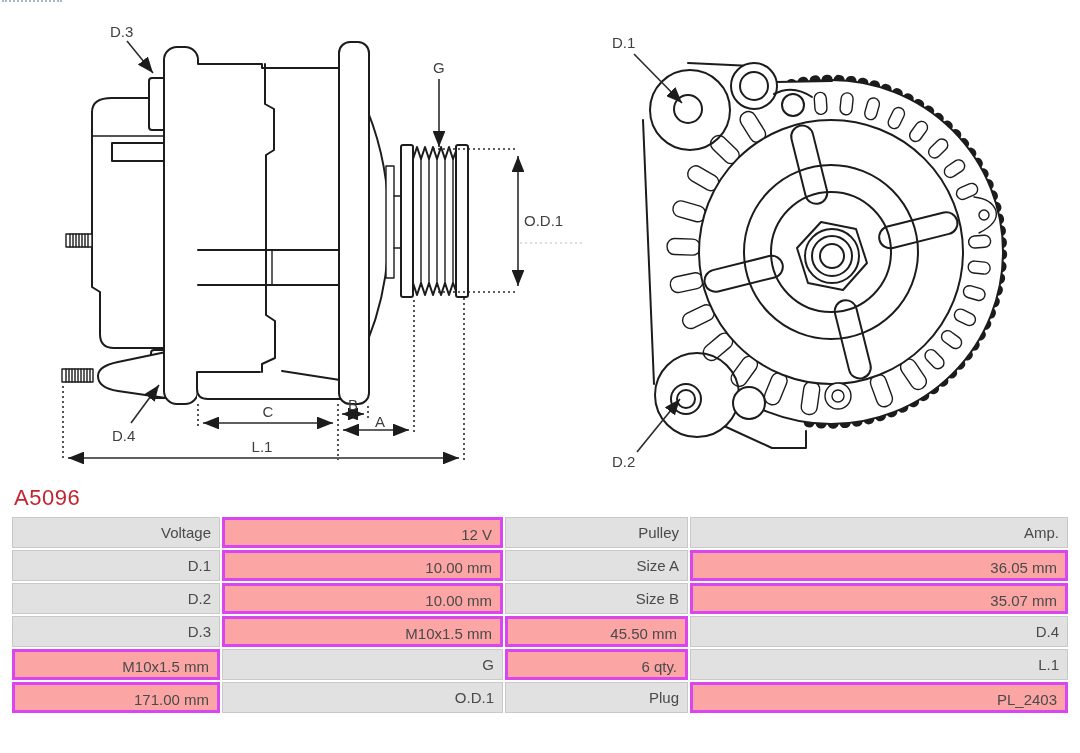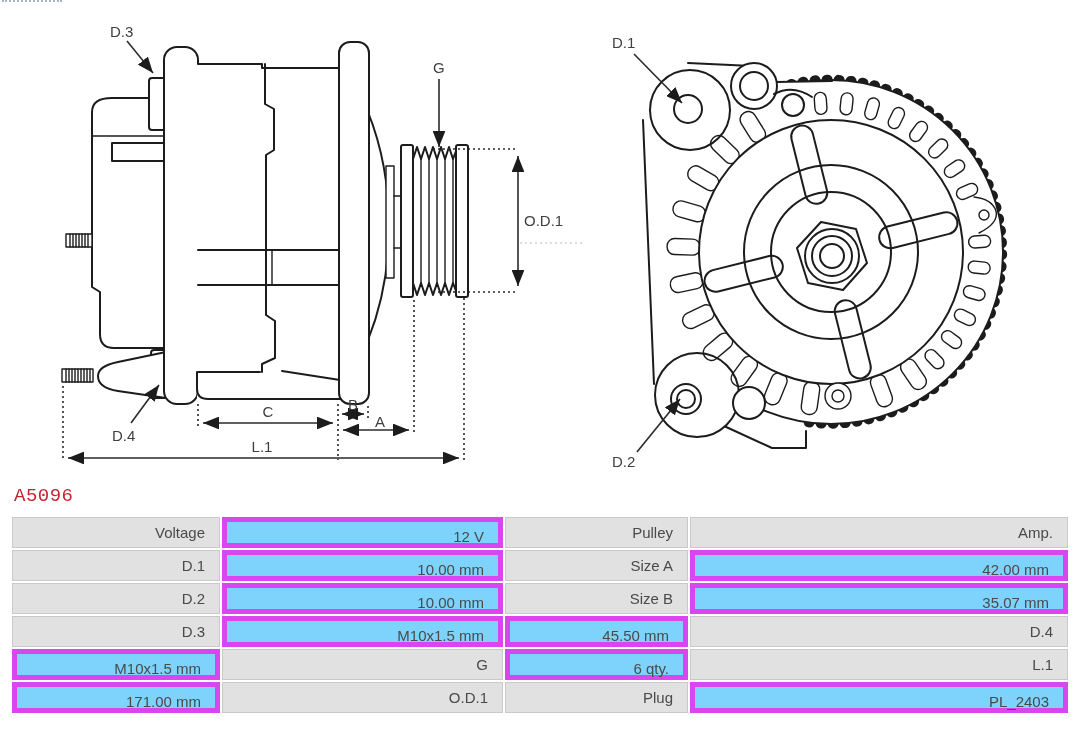--- a/index.html
+++ b/index.html
@@ -10,27 +10,27 @@
   svg text{font-family:"Liberation Sans",sans-serif;font-size:15px;fill:#3f3f3f;}
   .ln{stroke:#1c1c1c;stroke-width:2;fill:none;stroke-linejoin:round;stroke-linecap:round;}
   .fw{fill:#fff;}
   .nofill{fill:none;}
   .noline{stroke:none;}
   .thin{stroke-width:1.4;}
   .dim{stroke:#2a2a2a;stroke-width:1.6;fill:none;}
   .dot{stroke-dasharray:2 3;}
   .faint{stroke:#bbbbbb;stroke-width:1.2;stroke-dasharray:2 3;fill:none;}
   .beads{stroke:#1c1c1c;stroke-width:10;fill:none;stroke-dasharray:1 11;stroke-linecap:round;}
-  .part-number{position:absolute;left:14px;top:485px;font-size:19px;letter-spacing:.5px;font-family:Liberation Mono, monospace;}
+  .part-number{position:absolute;left:14px;top:485px;font-size:22px;letter-spacing:.5px;}
   .spec-table{position:absolute;left:12px;top:517px;width:1056px;
               display:grid;grid-template-columns:208px 281px 183px 378px;gap:2px;}
   .cell{height:31px;line-height:29px;box-sizing:border-box;text-align:right;
-        padding-right:14px;font-size:15px;color:#4a4a4a;white-space:nowrap;}
+        padding-right:8px;font-size:15px;color:#4a4a4a;white-space:nowrap;}
   .lbl{background:#e1e1e1;border:1px solid #c9c9c9;}
-  .val{background:#7dd3fc;border:5px solid #d946ef;}
+  .val{background:#fca5a5;border:3px solid #d946ef;}
 </style>
 </head>
 <body>
 
 
 
 <div class="artifact"></div>
 
 <svg width="1080" height="505" viewBox="0 0 1080 505">
   <defs>
@@ -196,21 +196,21 @@
 <div class="spec-table">
   <div class="cell lbl">Voltage</div>
   <div class="cell val">12 V</div>
   <div class="cell lbl">Pulley</div>
 
   <div class="cell lbl">Amp.</div>
   <div class="cell lbl">D.1</div>
   <div class="cell val">10.00 mm</div>
 
   <div class="cell lbl">Size A</div>
-  <div class="cell val">42.00 mm</div>
+  <div class="cell val">36.05 mm</div>
   <div class="cell lbl">D.2</div>
   <div class="cell val">10.00 mm</div>
 
   <div class="cell lbl">Size B</div>
   <div class="cell val">35.07 mm</div>
   <div class="cell lbl">D.3</div>
   <div class="cell val">M10x1.5 mm</div>
 
   <div class="cell val">45.50 mm</div>
   <div class="cell lbl">D.4</div>

